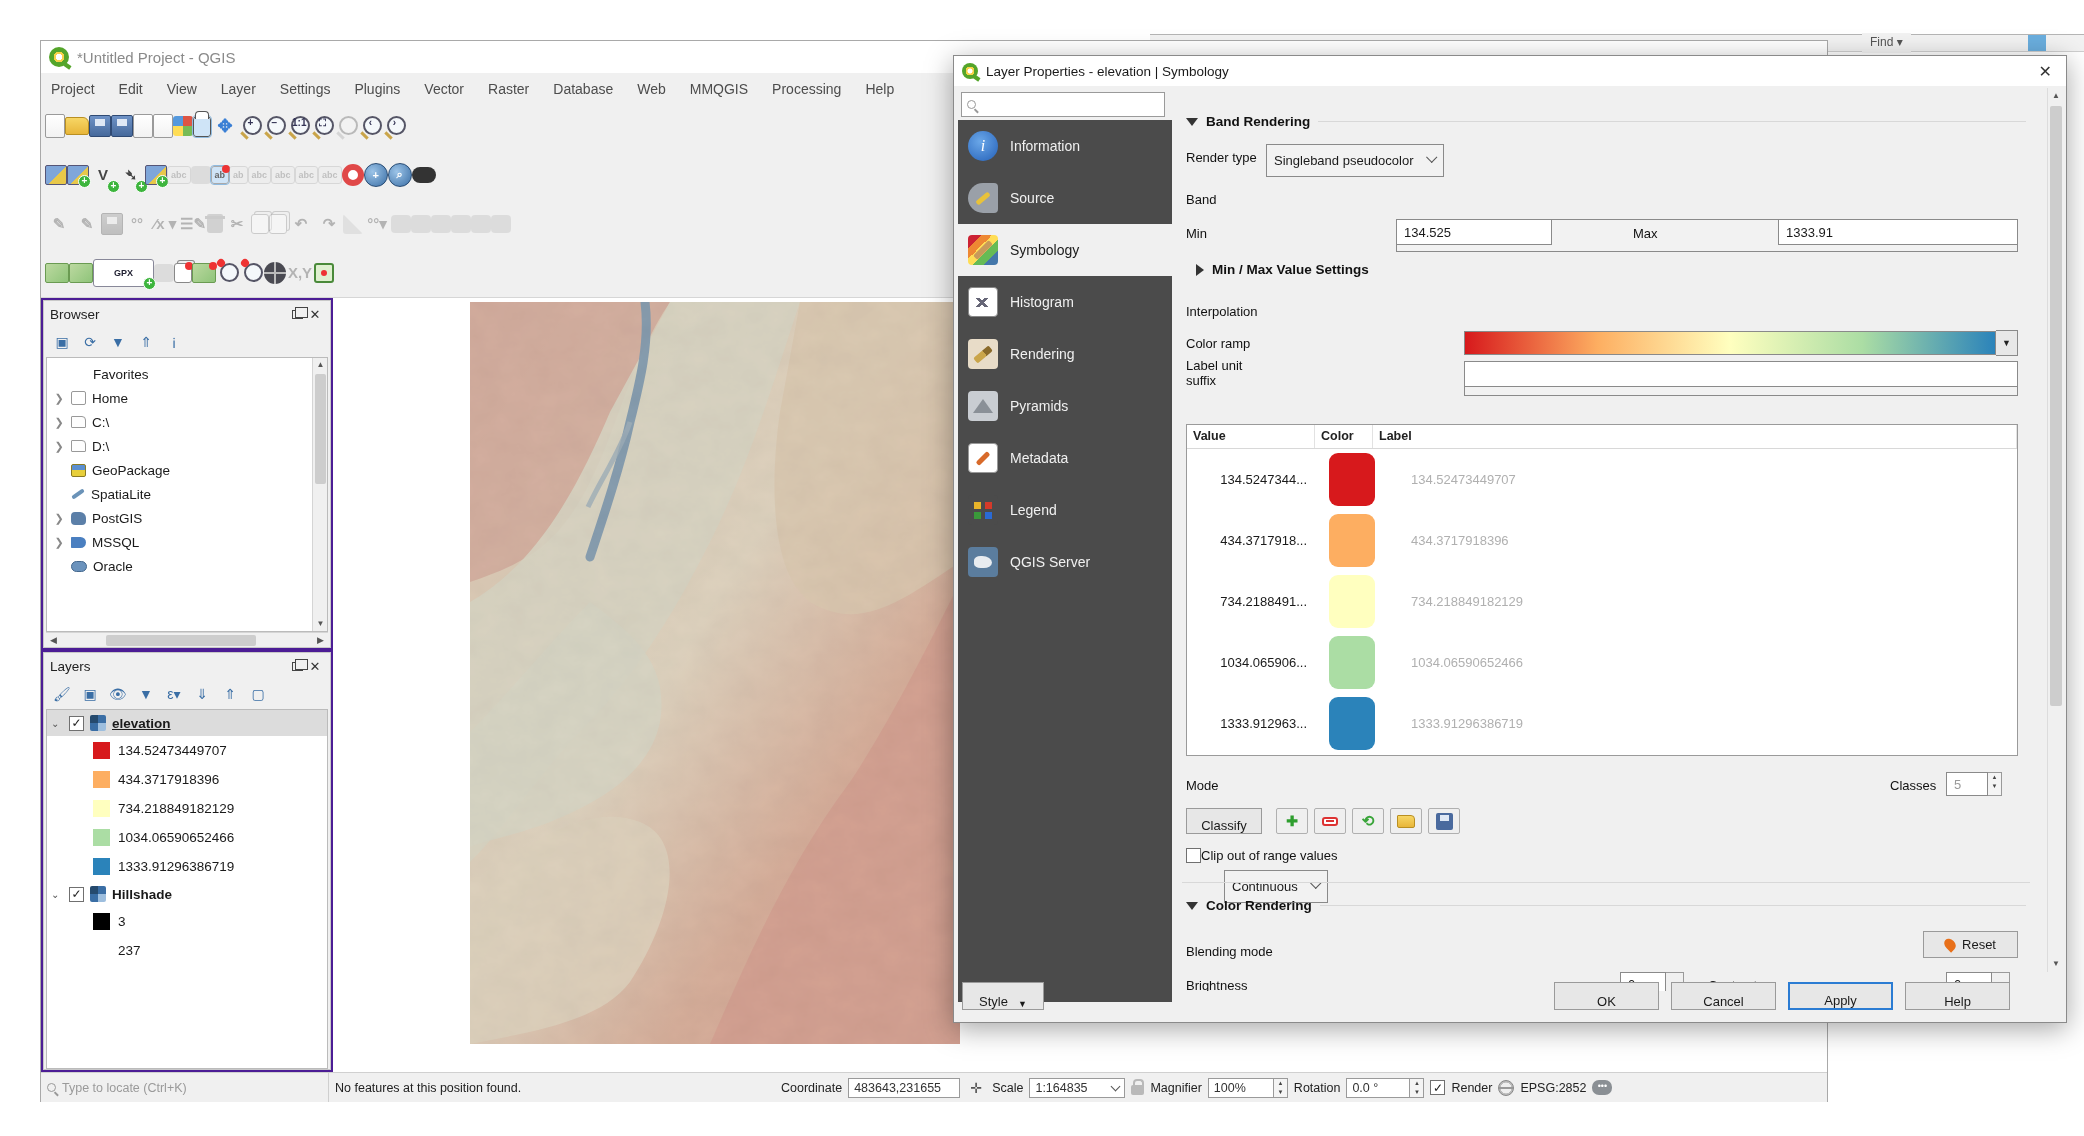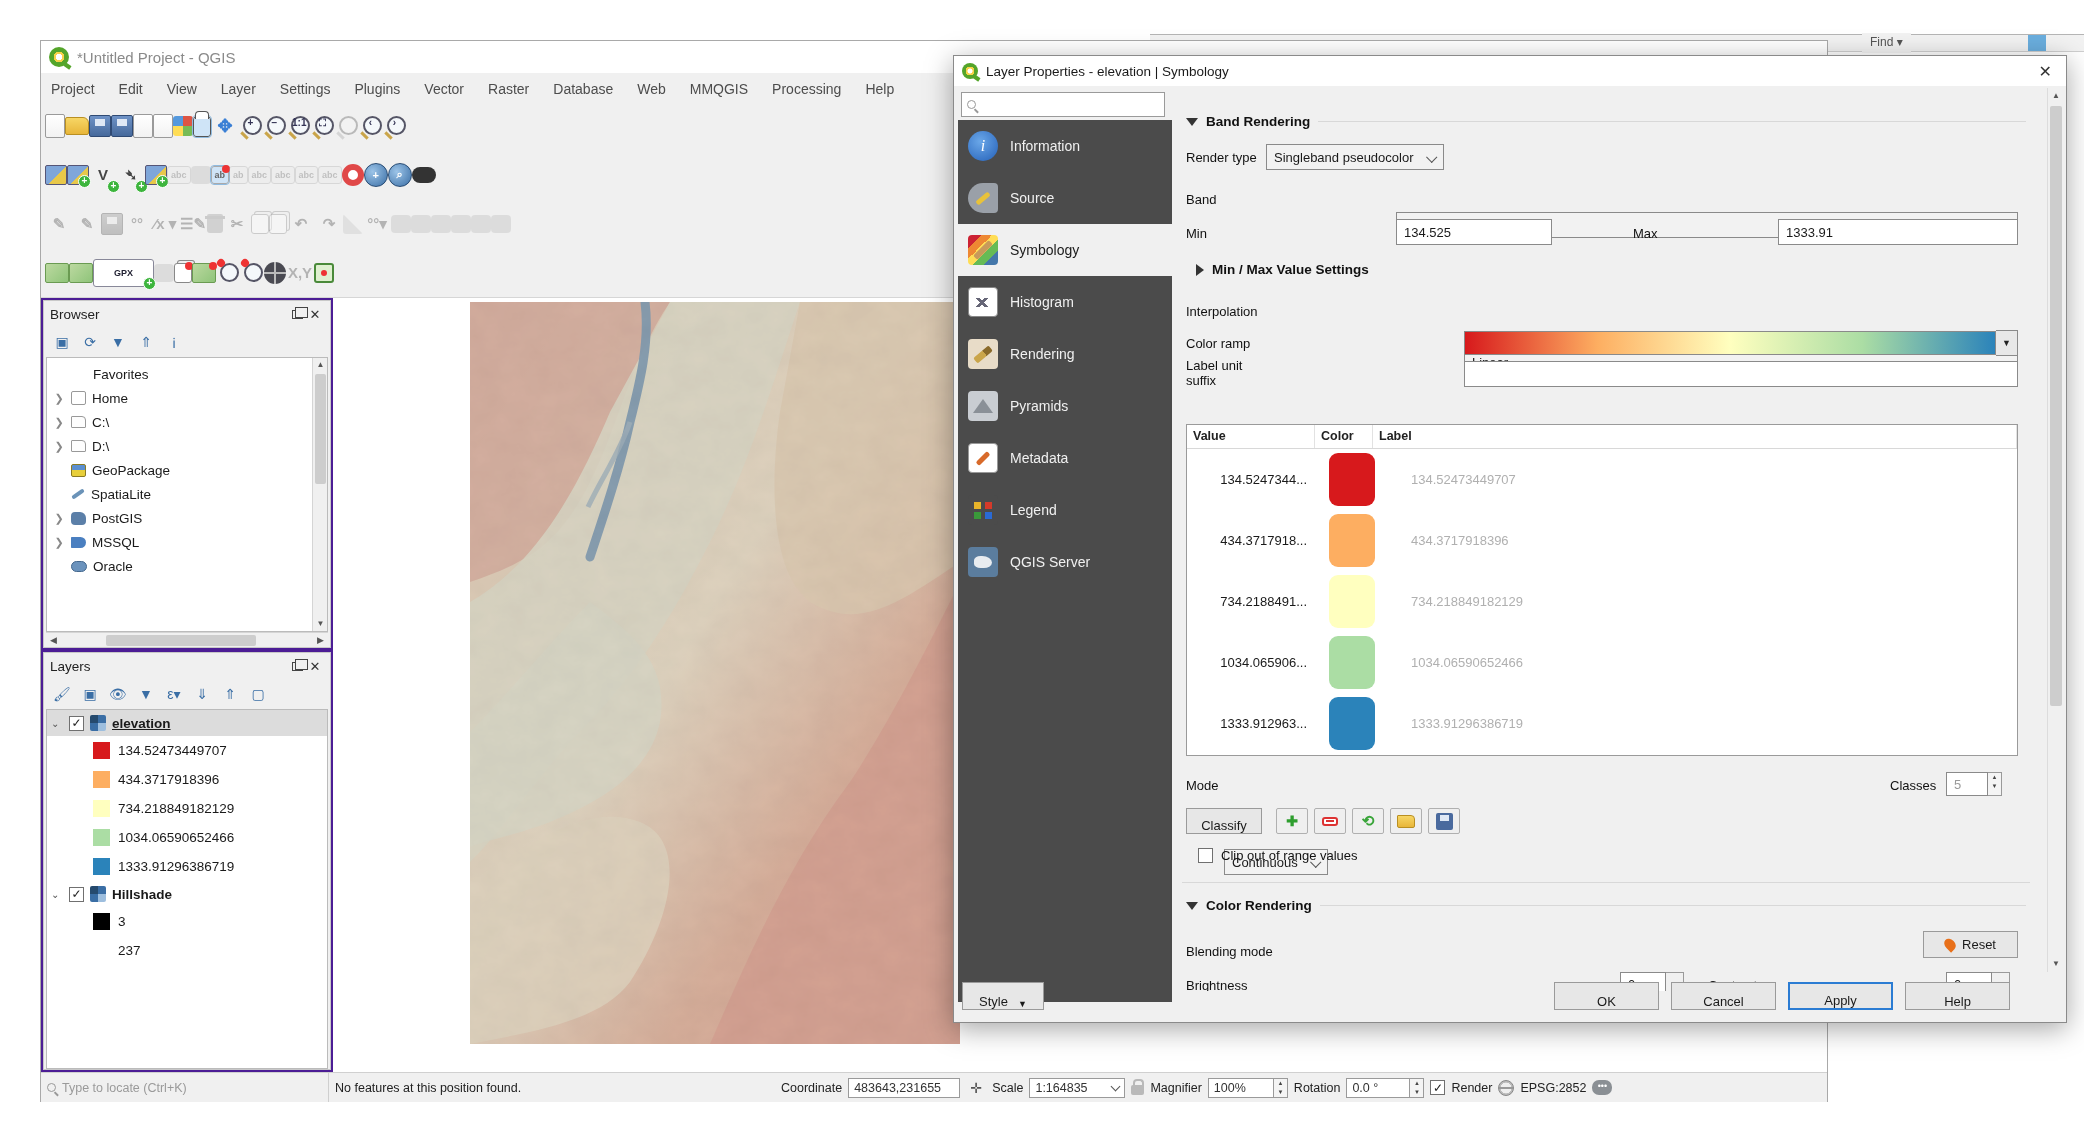--- a/index.html
+++ b/index.html
@@ -164,21 +164,21 @@
   .dic-qgis-server { background:#5b7d9e; }
   .dic-qgis-server::after { content:""; width:18px; height:12px; background:#e8ecf0; border-radius:40% 60% 50% 40%; }
 
   .dlg-content { position:absolute; left:224px; top:30px; width:860px; height:905px; overflow:hidden; background:#f0f0f0; }
   .sec-hdr { display:flex; align-items:center; gap:8px; font-weight:bold; font-size:13.5px; color:#111; }
   .tri-down { width:0; height:0; border-left:6px solid transparent; border-right:6px solid transparent; border-top:8px solid #333; }
   .tri-right { width:0; height:0; border-top:6px solid transparent; border-bottom:6px solid transparent; border-left:8px solid #333; }
   .hdr-line { flex:1; height:1px; background:#d8d8d8; }
   .frow { position:absolute; display:flex; align-items:center; }
   .flabel { font-size:13px; color:#111; }
-  .combo { height:26px; background:#f2f2f2; border:1px solid #8a8a8a; display:flex; align-items:center;
+  .combo { height:33px; background:#f2f2f2; border:1px solid #8a8a8a; display:flex; align-items:center;
     padding:0 24px 0 7px; position:relative; font-size:13px; }
   .combo::after { content:""; position:absolute; right:8px; top:9px; width:7px; height:7px;
     border-right:1.4px solid #555; border-bottom:1.4px solid #555; transform:rotate(45deg) translateY(-1px); }
   .tfield { height:26px; background:#fff; border:1px solid #8a8a8a; display:flex; align-items:center; padding:0 7px; font-size:13px; }
   .ramp-bar { height:24px; border:1px solid #8a8a8a; }
   .ramp-btn { width:22px; height:26px; background:#e8e8e8; border:1px solid #8a8a8a; border-left:none;
     display:flex; align-items:center; justify-content:center; font-size:9px; color:#222; }
   .ctable { position:absolute; left:8px; top:338px; width:832px; height:332px; background:#fff; border:1px solid #9a9a9a; }
   .ctable .thead { display:flex; height:24px; border-bottom:1px solid #d8d8d8; font-size:12.5px; color:#222;font-weight:bold; }
   .ctable .th { padding:4px 6px; border-right:1px solid #e2e2e2; }
@@ -891,21 +891,21 @@
       <div class="frow ibtn" style="left:174px; top:722px;">
           <span class="refresh-g">⟲</span>
         </div>
       <div class="frow ibtn" style="left:212px; top:722px;">
           <span class="folder-y"></span>
         </div>
       <div class="frow ibtn" style="left:250px; top:722px;">
           <span class="disk-b"></span>
         </div>
 
-      <div class="frow" style="left:8px; top:762px; gap:8px;margin-left:12px;">
+      <div class="frow" style="left:8px; top:762px; gap:0;">
         <span class="cb" style="background:#fff"></span>
         <span class="flabel">Clip out of range values</span>
       </div>
 
       <div class="sep-line" style="top:796px;"></div>
 
       <div class="frow sec-hdr" style="left:8px; top:812px; width:840px;">
         <span class="tri-down"></span>
         <span>Color Rendering</span>
         <span class="hdr-line"></span>

